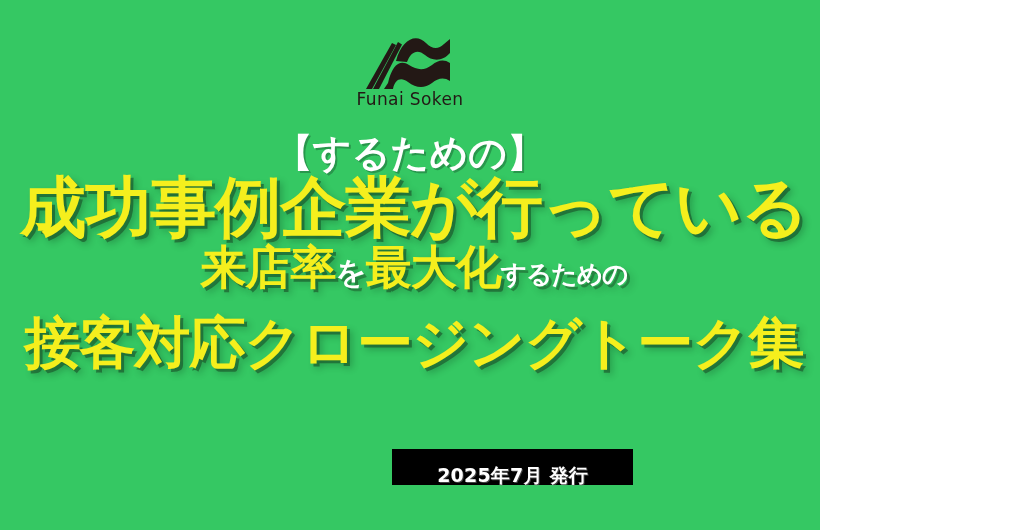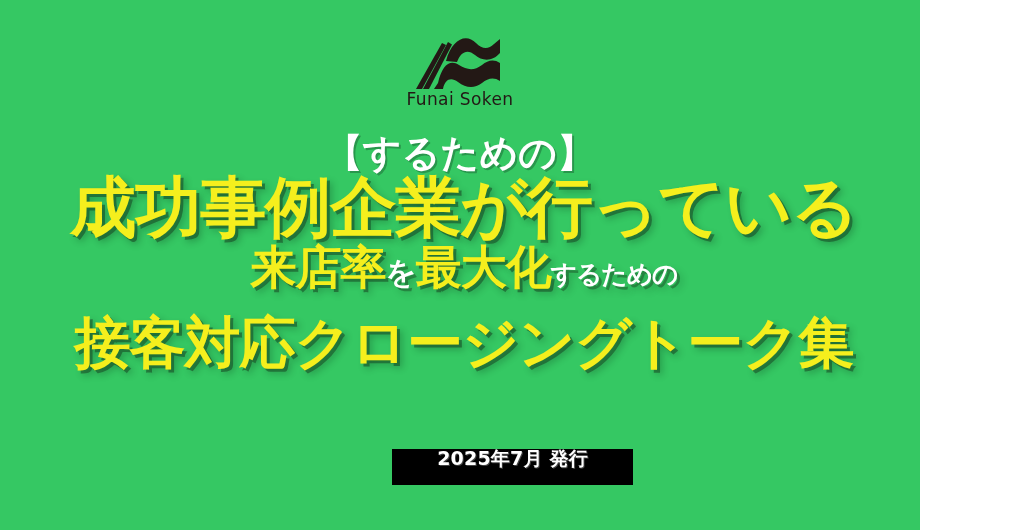--- a/index.html
+++ b/index.html
@@ -7,24 +7,25 @@
     padding: 0;
   }
   body {
     width: 1024px;
     height: 530px;
     overflow: hidden;
     font-family: "Liberation Sans", sans-serif;
   }
   #slide {
     position: relative;
-    width: 920px;
+    width: 812px;
     height: 530px;
     background: #35c863;
     overflow: hidden;
+    padding-left: 8px;
   }
 
   
   #logo-block {
     position: absolute;
     left: 0;
     right: 0;
     top: 31px;
     display: flex;
     flex-direction: column;
@@ -100,21 +101,21 @@
 
   
   #date-badge {
     position: absolute;
     left: 392px;
     top: 449px;
     width: 241px;
     height: 36px;
     background: #000000;
     display: flex;
-    align-items: flex-start;
+    align-items: flex-end;
     justify-content: center;
   }
   #date-badge-label {
     font-family: "DejaVu Sans", "Liberation Sans", sans-serif;
     font-size: 19px;
     font-weight: 700;
     color: #ffffff;
     letter-spacing: 0.2px;
     line-height: 1;
     text-shadow: 1px 1px 0 rgba(120,120,120,0.55);

